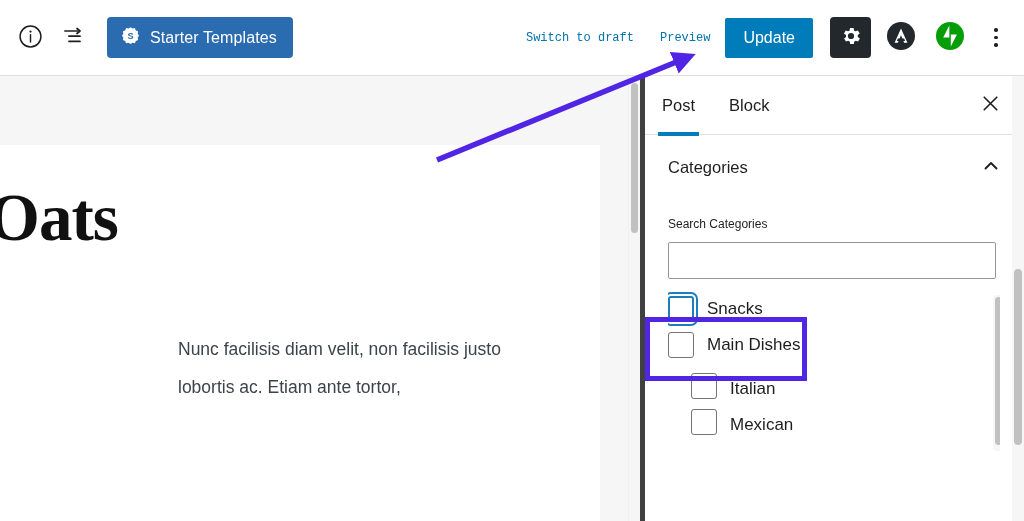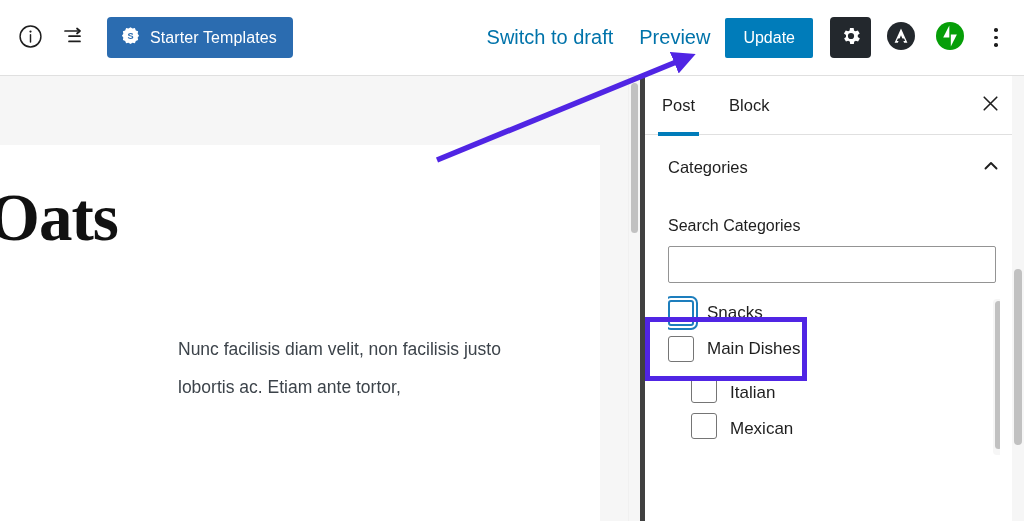--- a/index.html
+++ b/index.html
@@ -72,22 +72,22 @@
     margin-left: auto;
     display: flex;
     align-items: center;
     padding-right: 10px;
     gap: 0px;
   }
   .link-btn {
     background: transparent;
     border: none;
     color: #0073aa;
-    font-size: 20px;
-    font-family: Liberation Sans, sans-serif;
+    font-size: 12px;
+    font-family: Liberation Mono, monospace;
     cursor: pointer;
     padding: 8px 13px;
     white-space: nowrap;
   }
   .update-btn {
     background: #007cba;
     color: #ffffff;
     border: none;
     border-radius: 2px;
     font-size: 16px;
@@ -269,21 +269,21 @@
     font-size: 16.5px;
     color: #1e1e1e;
     font-weight: 400;
   }
   .panel-row.tall { height: 65px; }
 
   .categories-body {
     padding: 0 23px 0 23px;
   }
   .field-label {
-    font-size: 16px;
+    font-size: 12px;
     color: #1e1e1e;
     margin-top: 17px;
     margin-bottom: 11px;
     display: block;
   }
   .search-input {
     width: 328px;
     height: 37px;
     border: 1px solid #949494;
     border-radius: 2px;

